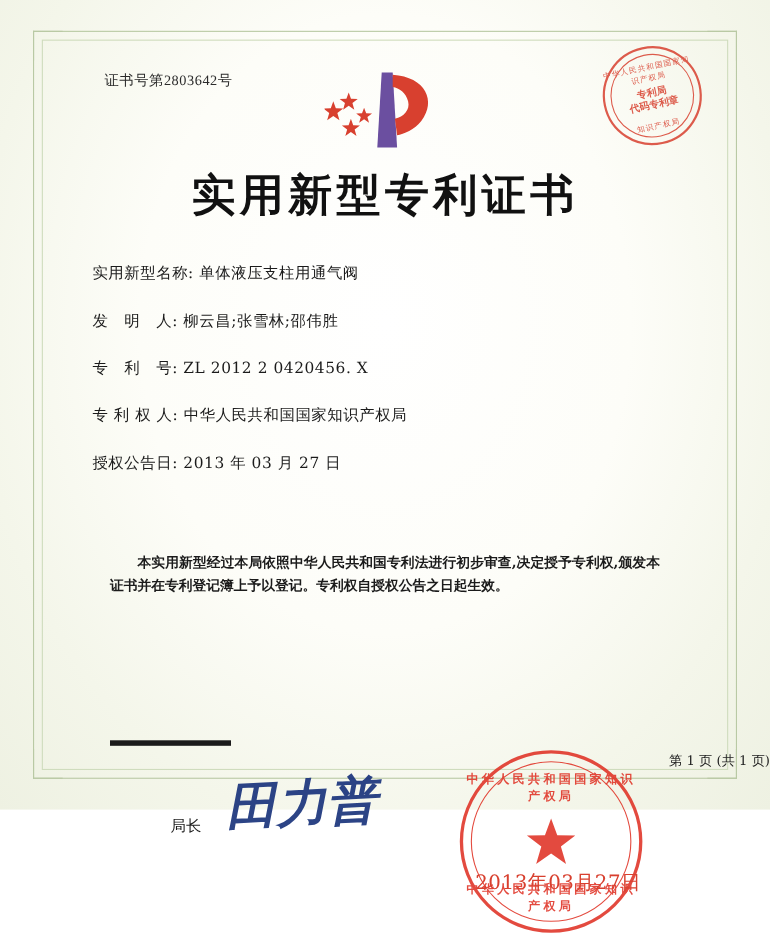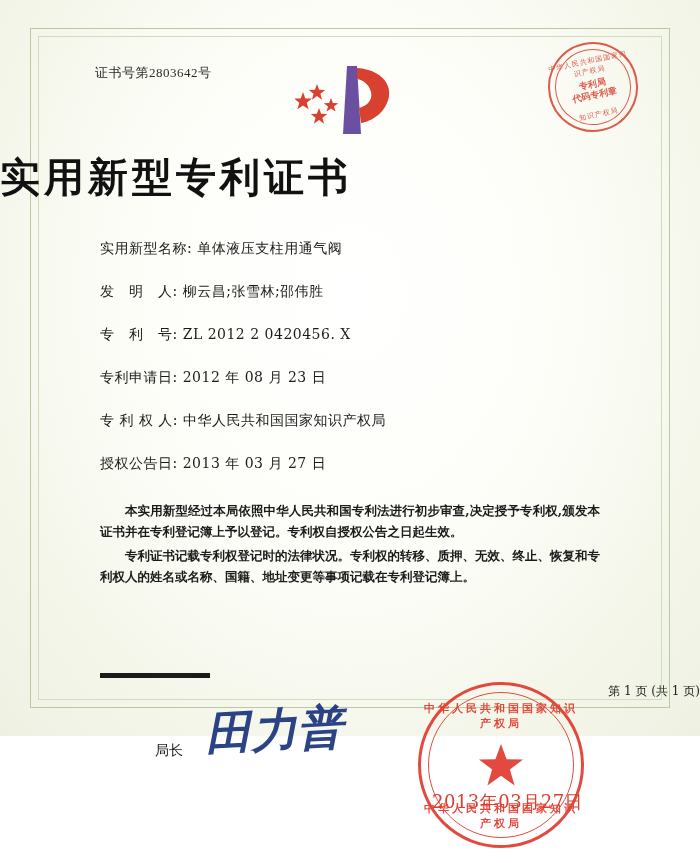--- a/index.html
+++ b/index.html
@@ -37,21 +37,21 @@
     font-size:13px;color:#2a2a2a;letter-spacing:.5px;
     font-family:"Liberation Serif", serif;
   }
 
   
   .logo{
     position:absolute;left:295px;top:62px;width:110px;height:80px;
   }
   .title{
     position:absolute;left:0;right:0;top:150px;
-    text-align:left;
+    text-align:center;
     font-size:40px;font-weight:bold;letter-spacing:4px;
     color:#111;
     font-family:"DejaVu Serif", serif;
   }
 
   
   .seal-top{
     position:absolute;right:62px;top:42px;width:86px;height:86px;
     border:2px solid #d8402f;border-radius:50%;
     color:#d8402f;opacity:.85;
@@ -68,21 +68,21 @@
   .seal-top .t2{
     position:absolute;left:0;right:0;top:35px;text-align:center;
     font-size:9px;line-height:11px;font-weight:bold;
   }
   .seal-top .t3{
     position:absolute;left:0;right:0;bottom:10px;text-align:center;
     font-size:7px;letter-spacing:1px;
   }
 
   .fields{
-    position:absolute;left:100px;top:240px;width:500px;
+    position:absolute;left:84px;top:240px;width:500px;
   }
   .field{
     font-size:14px;color:#1b1b1b;margin-bottom:25px;
     font-family:"DejaVu Serif", serif;
     letter-spacing:.5px;
   }
   .field .lbl{display:inline-block;}
   .field .val{display:inline;}
 
   .body-text{
@@ -191,36 +191,31 @@
     </div>
     <div class="field">
       <span class="lbl">发　明　人:</span>
       <span class="val">柳云昌;张雪林;邵伟胜</span>
     </div>
     <div class="field">
       <span class="lbl">专　利　号:</span>
       <span class="val">ZL 2012 2 0420456. X</span>
     </div>
     <div class="field">
-      <span class="lbl">专利申请日:</span>
-      <span class="val">2012 年 08 月 23 日</span>
-    </div>
-    <div class="field">
       <span class="lbl">专 利 权 人:</span>
       <span class="val">中华人民共和国国家知识产权局</span>
     </div>
     <div class="field">
       <span class="lbl">授权公告日:</span>
       <span class="val">2013 年 03 月 27 日</span>
     </div>
   </div>
 
   <div class="body-text">
     <p>本实用新型经过本局依照中华人民共和国专利法进行初步审查,决定授予专利权,颁发本证书并在专利登记簿上予以登记。专利权自授权公告之日起生效。</p>
-    <p>专利证书记载专利权登记时的法律状况。专利权的转移、质押、无效、终止、恢复和专利权人的姓名或名称、国籍、地址变更等事项记载在专利登记簿上。</p>
   </div>
 
   <div class="rule"></div>
 
   <div class="sign-label">局长</div>
   <div class="signature">田力普</div>
 
   <div class="seal-main">
     <div class="ring"></div>
     <div class="arc">中华人民共和国国家知识产权局</div>

